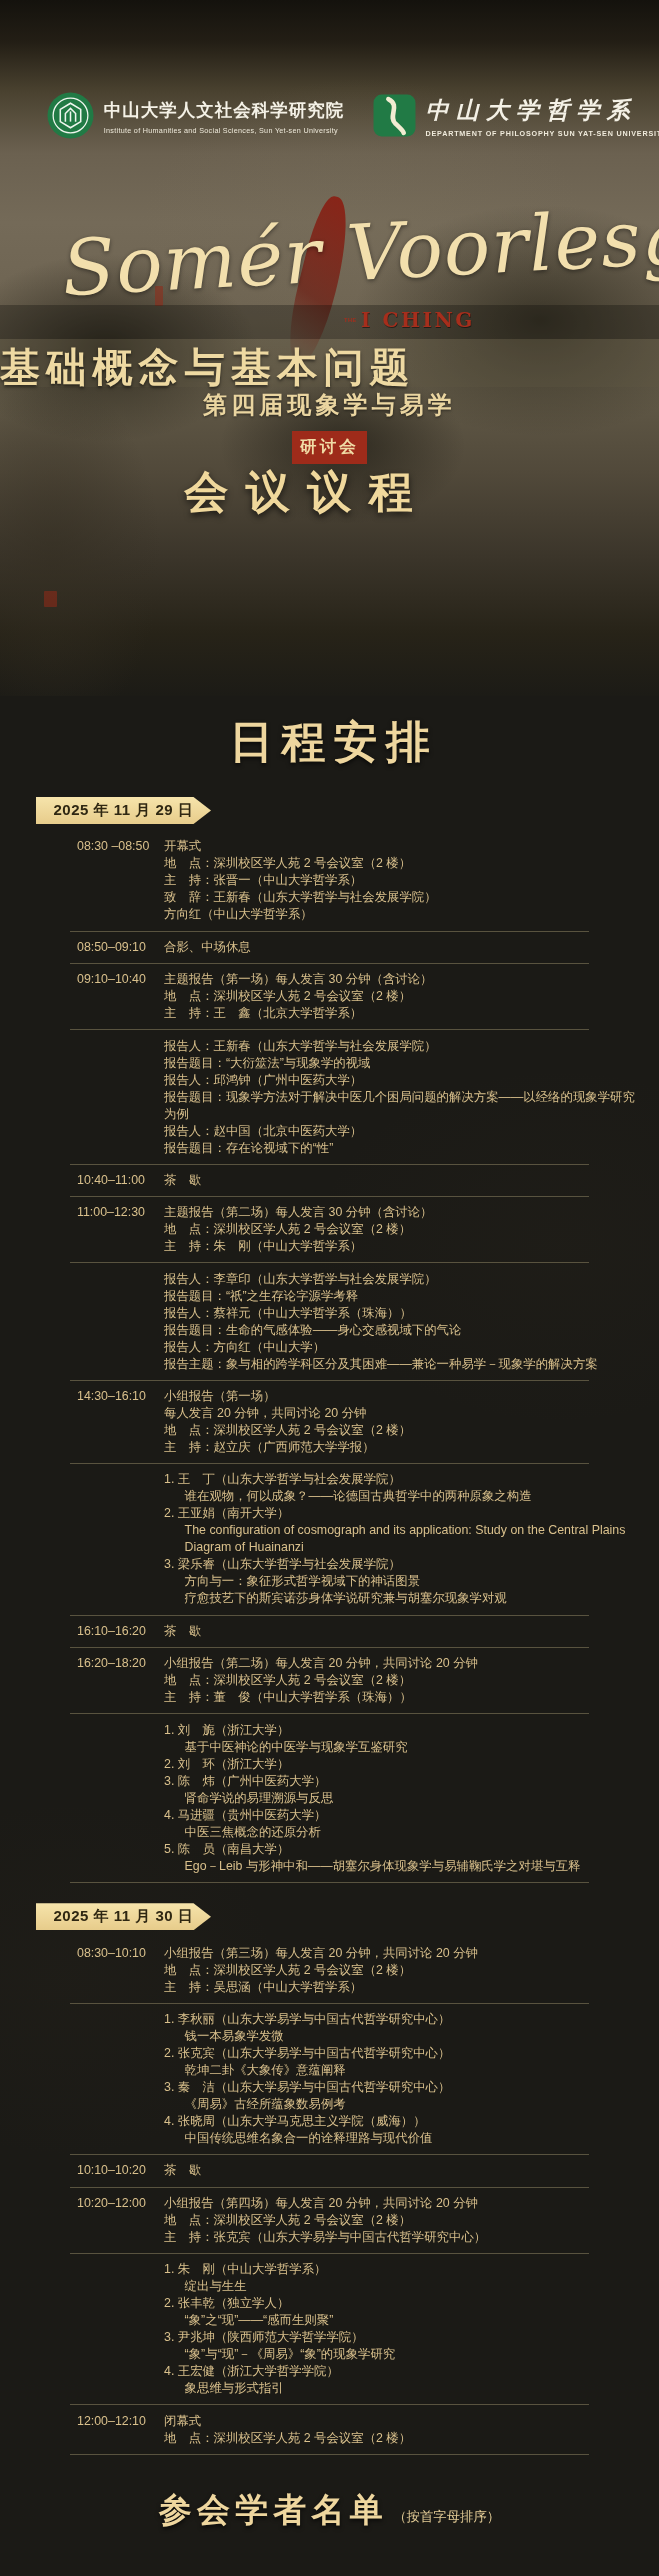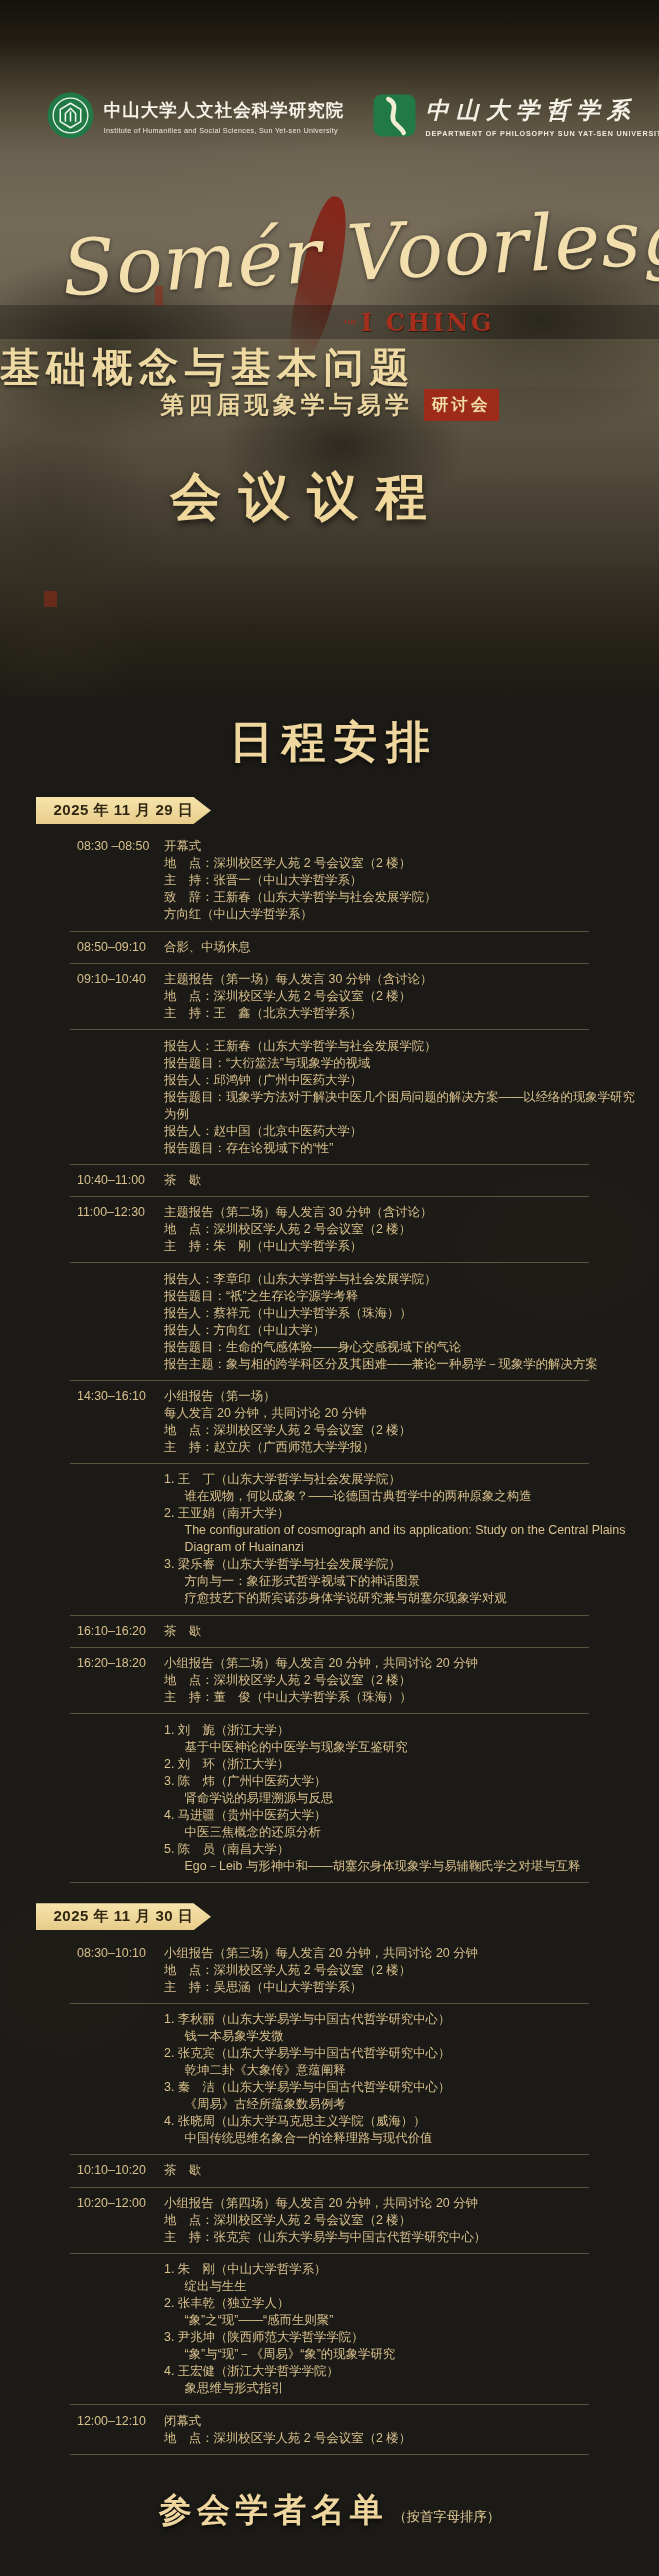--- a/index.html
+++ b/index.html
@@ -55,52 +55,52 @@
   .band-ich{
     position:absolute;left:0;top:305px;width:659px;height:34px;
     background:rgba(10,9,6,.30);
   }
   .ich-wrap{position:absolute;left:344px;top:308px;display:flex;align-items:center;gap:4.1px;}
   .the-label{
     display:flex;flex-direction:column;color:#a62e1c;font-weight:bold;
     font-size:5.7px;line-height:6.2px;letter-spacing:0.5px;
   }
   .iching-label{
-    color:#a62e1c;font-weight:bold;font-size:24px;letter-spacing:2.6px;
+    color:#a62e1c;font-weight:bold;font-size:20px;letter-spacing:2.6px;
     font-family:"DejaVu Serif","Liberation Serif",serif;
     text-shadow:0.5px 0.5px 0 rgba(0,0,0,.5);
   }
   .band-title{
     position:absolute;left:0;top:339px;width:659px;height:48px;
     background:rgba(96,88,68,.28);
   }
   .main-title{
     position:absolute;left:0;top:340px;width:659px;text-align:left;
     font-family:"DejaVu Serif","Liberation Serif",serif;font-weight:bold;
     font-size:40px;letter-spacing:6.2px;color:#eed9a2;
     text-shadow:0 1.5px 3.1px rgba(0,0,0,.55);
   }
   .subtitle-row{
     position:absolute;left:0;top:389px;width:659px;
-    display:flex;justify-content:center;align-items:center;gap:10.3px;
+    display:flex;justify-content:center;align-items:center;gap:10.3px;flex-direction:column;
   }
   .subtitle{
     font-family:"DejaVu Serif","Liberation Serif",serif;font-weight:bold;
     font-size:24px;letter-spacing:4.1px;color:#ead5a0;
     text-shadow:0 1px 2.6px rgba(0,0,0,.5);
   }
   .badge{
     background:#9e2b1a;color:#f0dca6;font-weight:bold;
     font-size:16.5px;letter-spacing:3.1px;padding:5.2px 8.2px;
     font-family:"DejaVu Serif","Liberation Serif",serif;
   }
   .agenda-title{
     position:absolute;left:0;top:463px;width:597px;text-align:center;
     font-family:"DejaVu Serif","Liberation Serif",serif;font-weight:bold;
-    font-size:51px;letter-spacing:17.5px;text-indent:17.5px;color:#f0d89c;
+    font-size:44px;letter-spacing:17.5px;text-indent:17.5px;color:#f0d89c;
     text-shadow:0 2.6px 6.2px rgba(0,0,0,.65);
   }
 
   
   .schedule{
     position:relative;padding-top:28px;
     background:
       radial-gradient(361px 258px at 85% 30%, rgba(92,76,50,.05), rgba(92,76,50,0) 70%),
       radial-gradient(309px 258px at 10% 70%, rgba(92,76,50,.05), rgba(92,76,50,0) 70%);
   }
@@ -257,22 +257,22 @@
             <div class="slot-line">主题报告（第二场）每人发言 30 分钟（含讨论）</div>
             <div class="slot-line">地　点：深圳校区学人苑 2 号会议室（2 楼）</div>
             <div class="slot-line">主　持：朱　刚（中山大学哲学系）</div>
           </div>
         </div>
         <div class="divider"></div>
         <div class="slot-detail">
           <div class="slot-line">报告人：李章印（山东大学哲学与社会发展学院）</div>
           <div class="slot-line">报告题目：“祇”之生存论字源学考释</div>
           <div class="slot-line">报告人：蔡祥元（中山大学哲学系（珠海））</div>
+          <div class="slot-line">报告题目：生命的气感体验——身心交感视域下的气论</div>
           <div class="slot-line">报告人：方向红（中山大学）</div>
-          <div class="slot-line">报告题目：生命的气感体验——身心交感视域下的气论</div>
           <div class="slot-line">报告主题：象与相的跨学科区分及其困难——兼论一种易学－现象学的解决方案</div>
         </div>
         <div class="divider"></div>
         <div class="slot">
           <div class="slot-time">14:30–16:10</div>
           <div class="slot-body">
             <div class="slot-line">小组报告（第一场）</div>
             <div class="slot-line">每人发言 20 分钟，共同讨论 20 分钟</div>
             <div class="slot-line">地　点：深圳校区学人苑 2 号会议室（2 楼）</div>
             <div class="slot-line">主　持：赵立庆（广西师范大学学报）</div>

